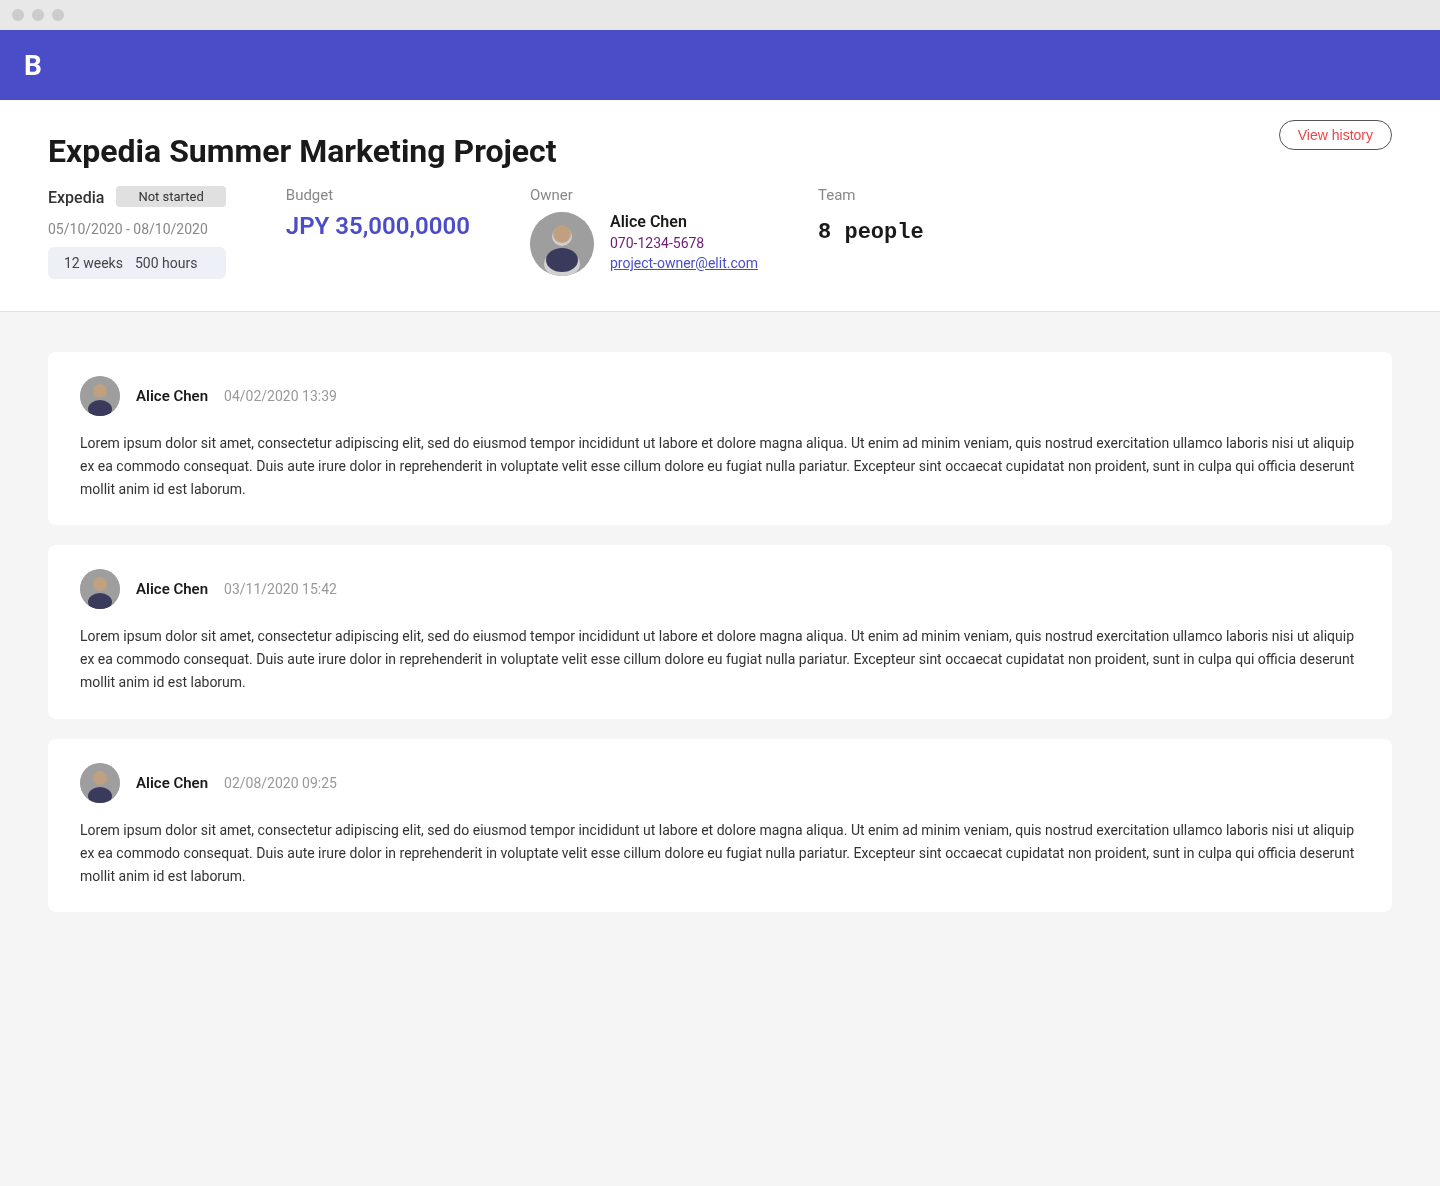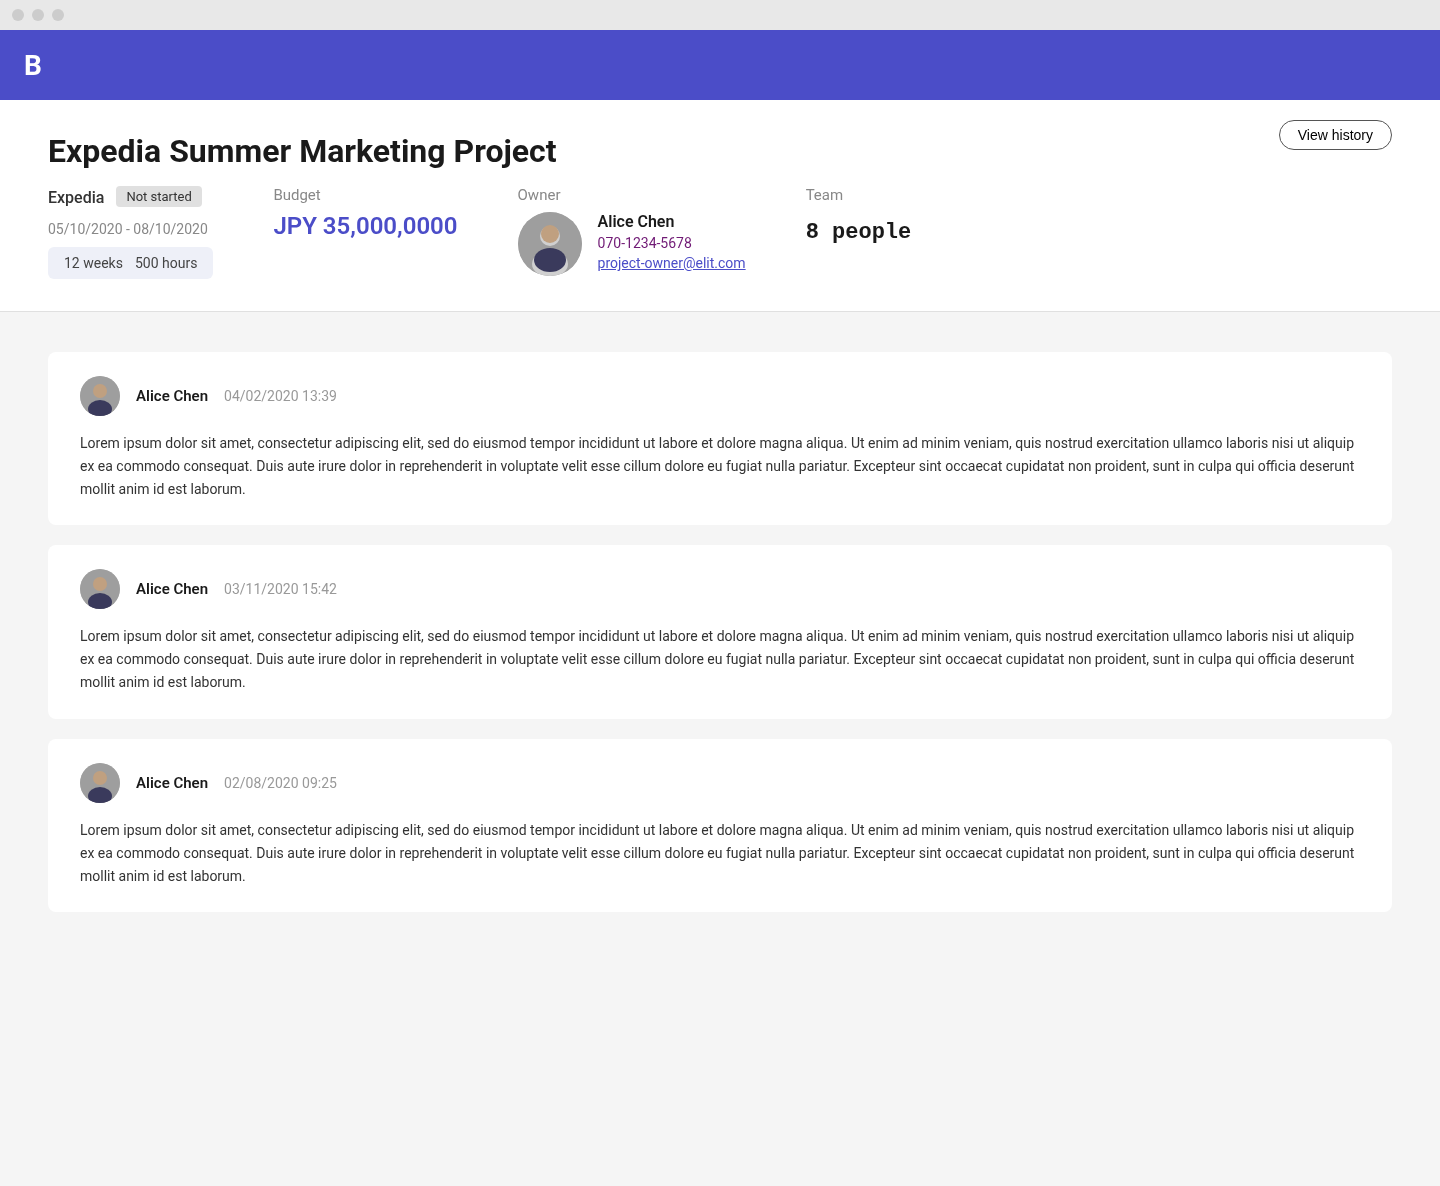--- a/index.html
+++ b/index.html
@@ -49,21 +49,21 @@
     .view-history-btn {
       position: absolute;
       top: 20px;
       right: 48px;
       border: 1px solid #555;
       background: white;
       border-radius: 20px;
       padding: 6px 18px;
       font-size: 14px;
       cursor: pointer;
-      color: #000000;
+      color: #ef4444;
     }
 
     .project-title {
       font-size: 32px;
       font-weight: 700;
       color: #1a1a1a;
       margin-bottom: 16px;
       margin-top: 8px;
     }
 
@@ -84,21 +84,21 @@
       font-weight: 500;
       color: #333;
       margin-bottom: 6px;
     }
 
     .status-badge {
       display: inline-block;
       background: #e0e0e0;
       color: #333;
       font-size: 13px;
-      padding: 3px 10px;
+      padding: 3px 22px;
       border-radius: 4px;
       margin-bottom: 8px;
     }
 
     .date-range {
       font-size: 14px;
       color: #888;
       margin-bottom: 10px;
     }
 

